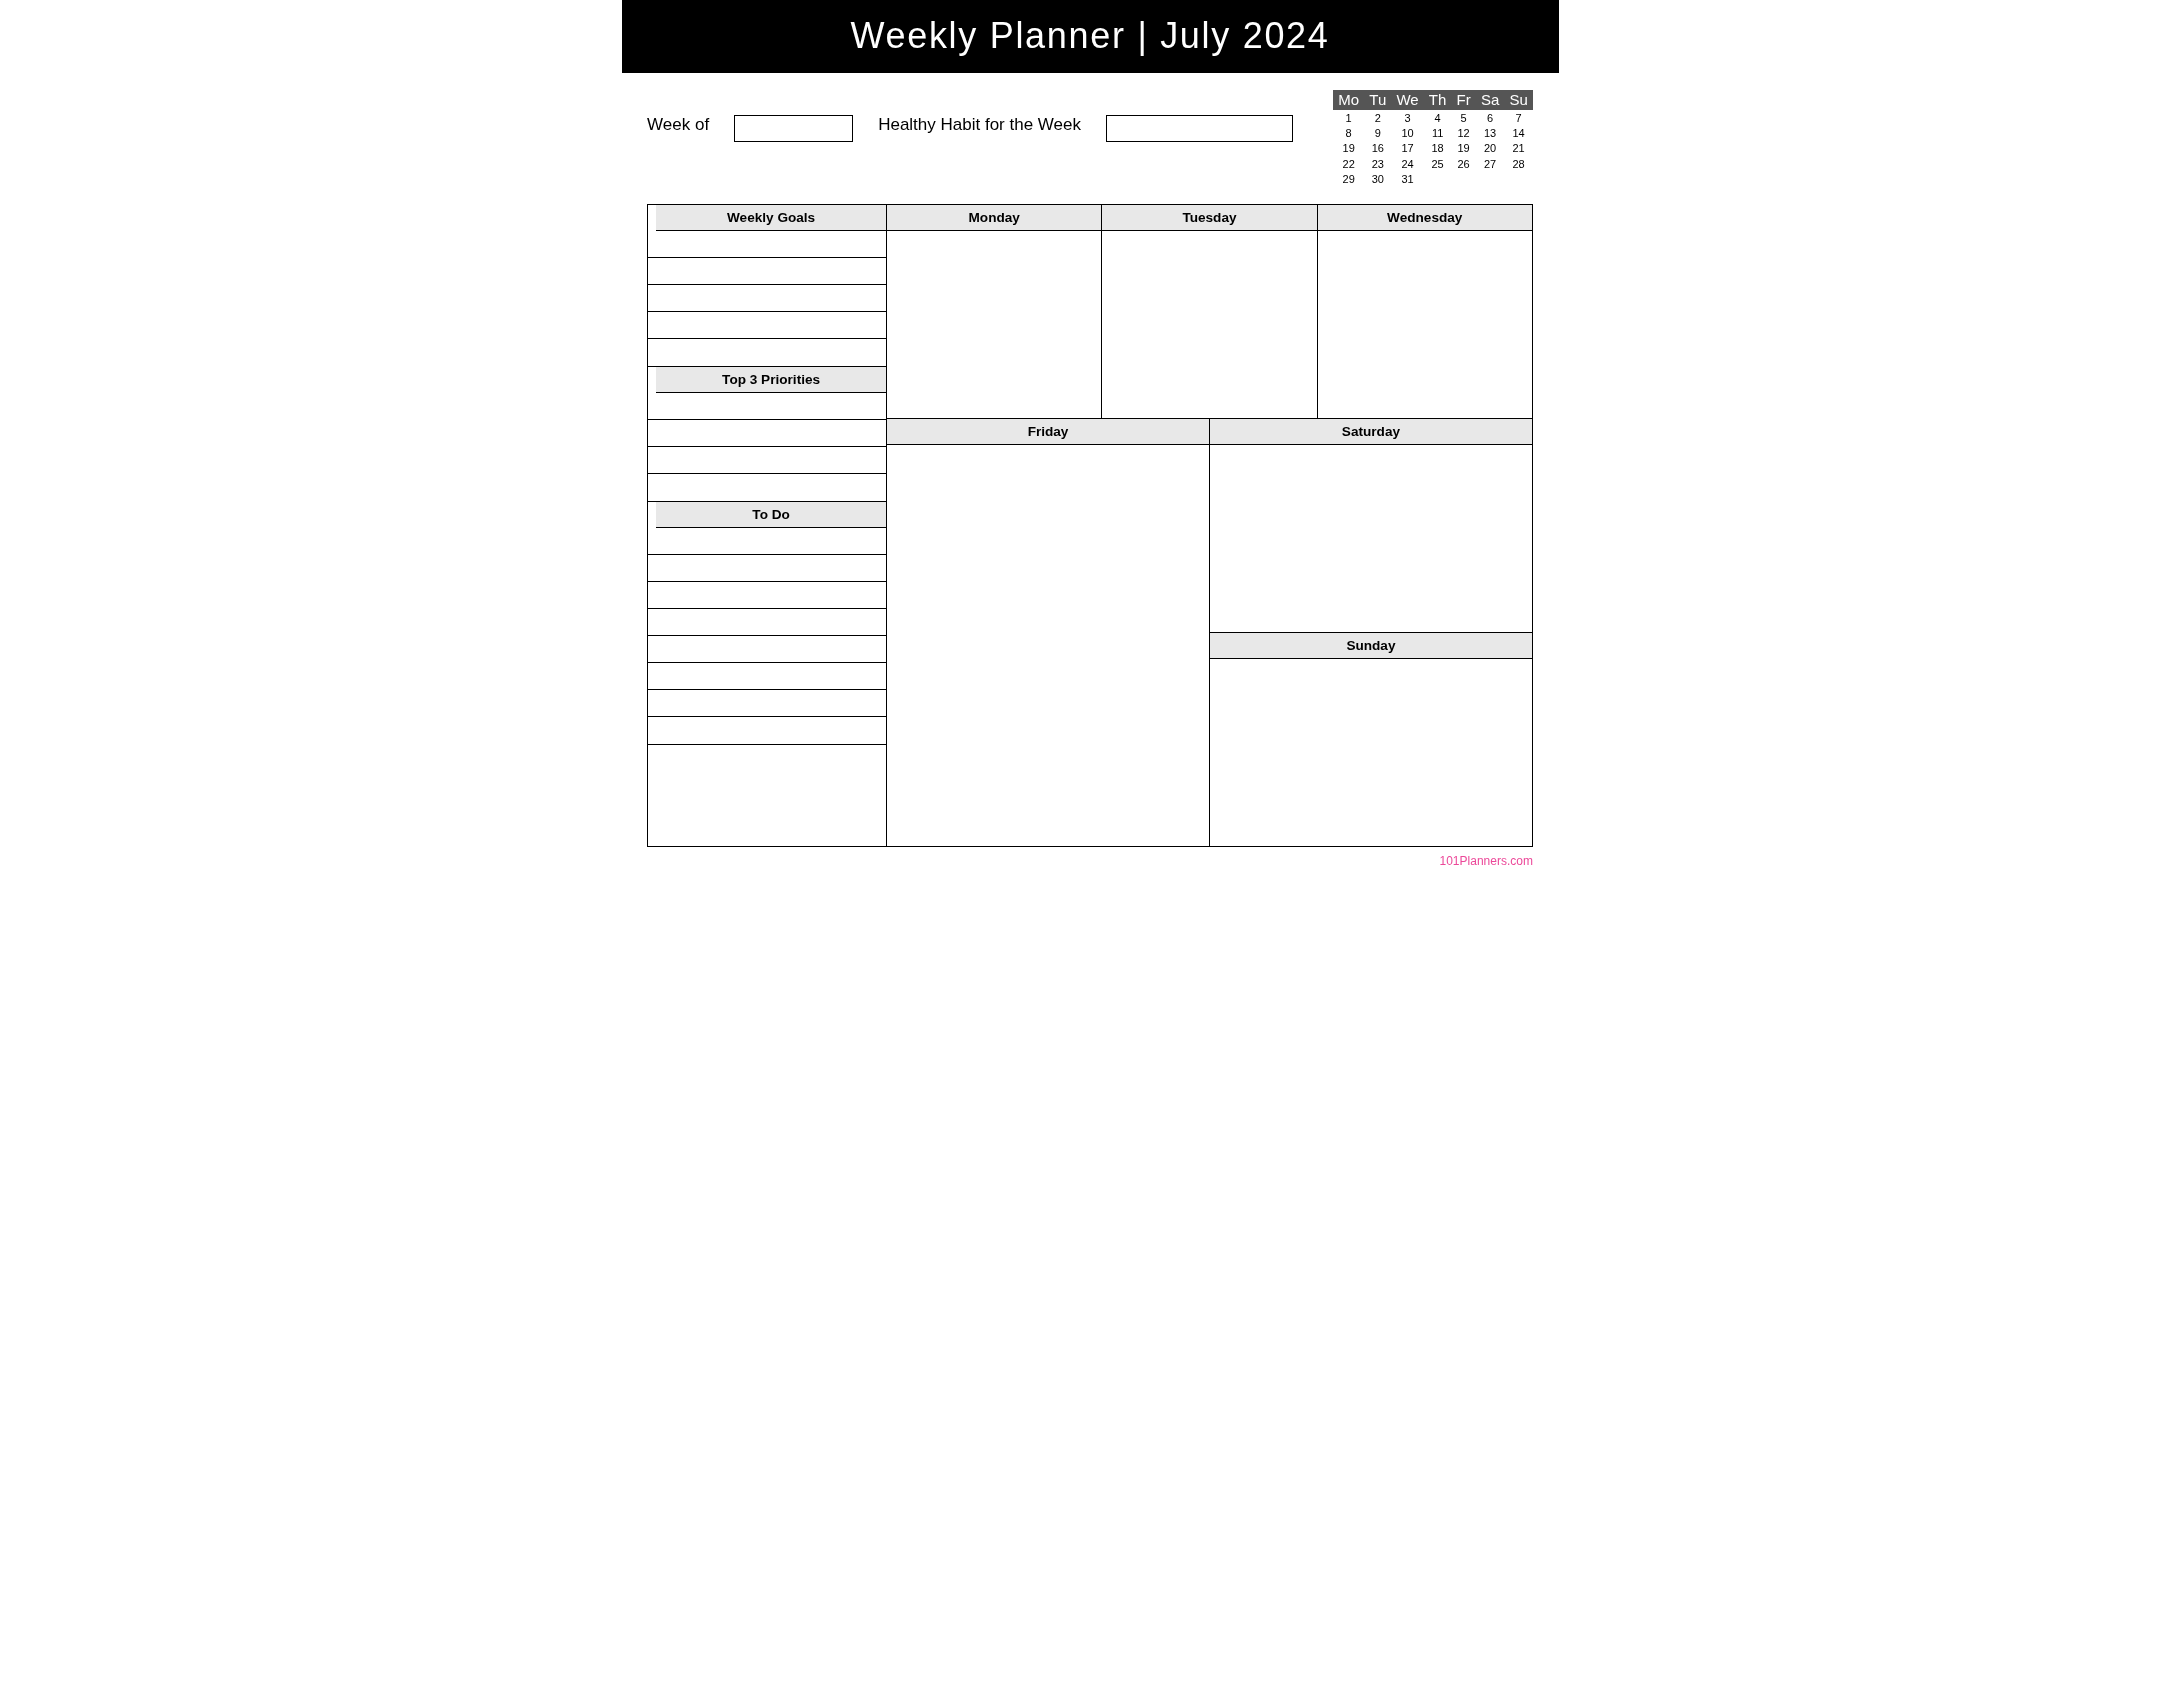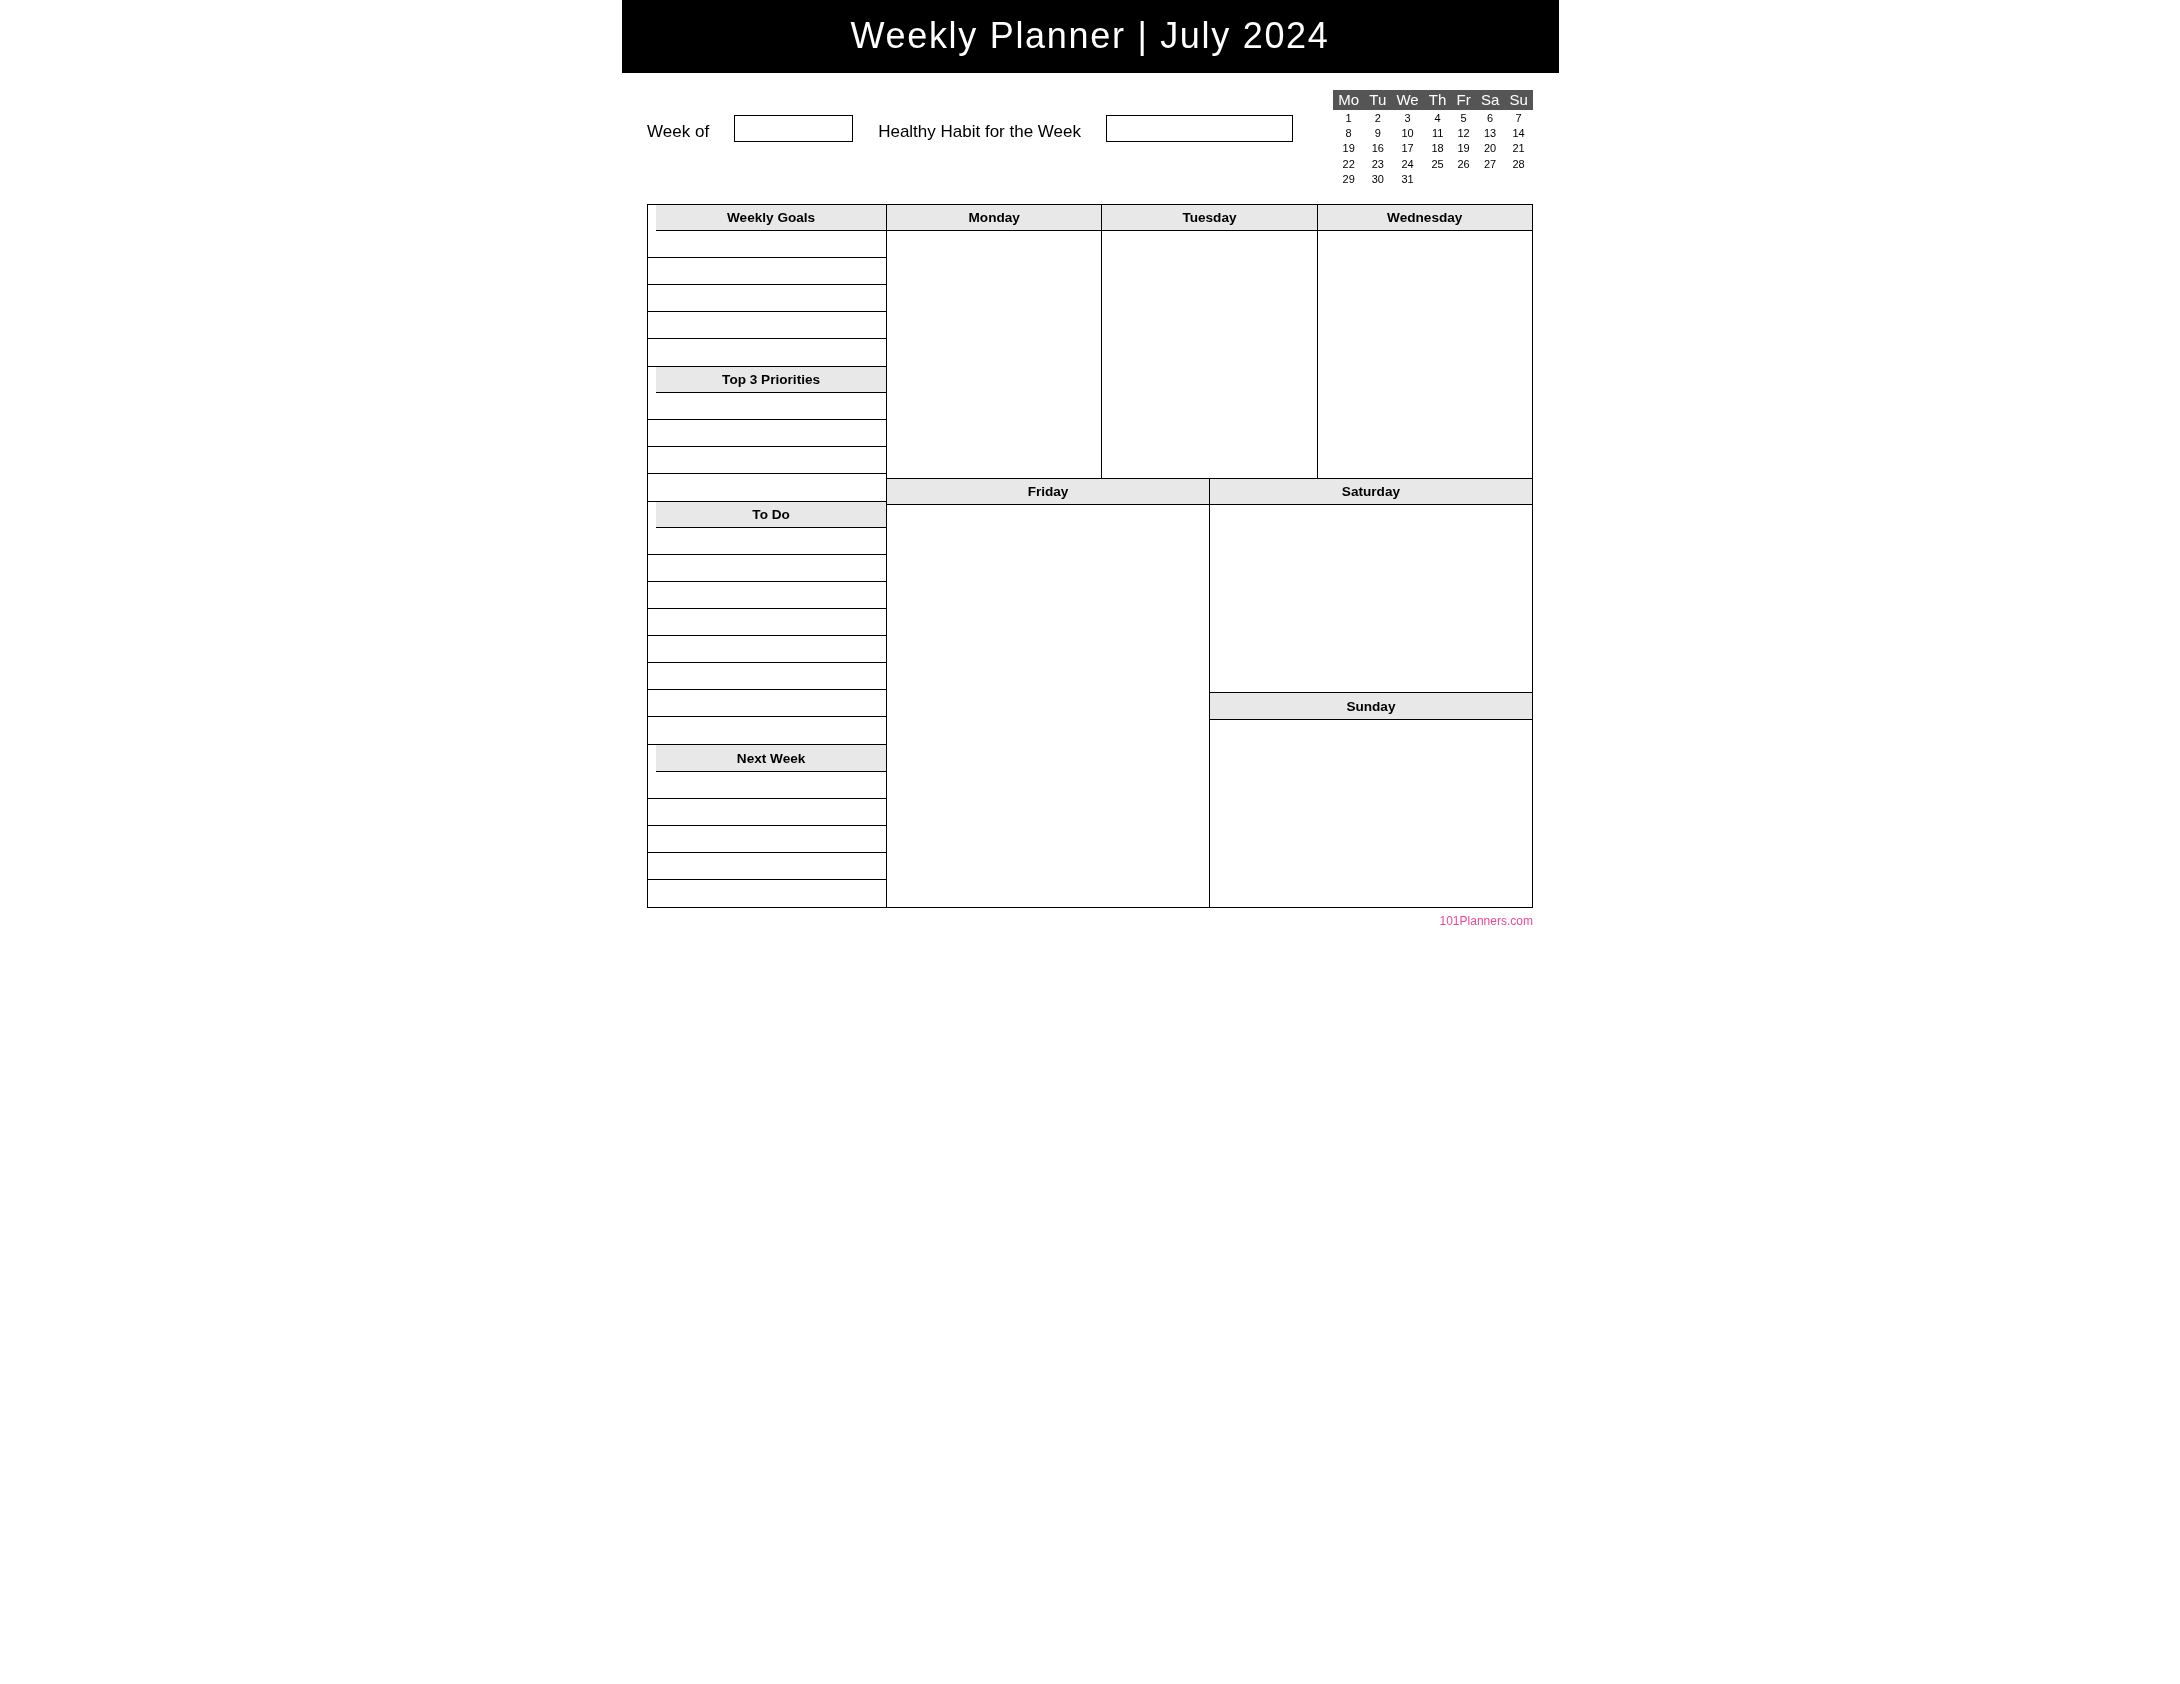--- a/index.html
+++ b/index.html
@@ -25,21 +25,21 @@
     
     .top-section {
       display: flex;
       justify-content: space-between;
       align-items: flex-start;
       padding: 17px 25.6px 8.5px 25.6px;
     }
 
     .week-habit-area {
       display: flex;
-      align-items: flex-end;
+      align-items: flex-start;
       gap: 25px;
       font-size: 17px;
       padding-top: 25.6px;
       flex-wrap: wrap;
     }
 
     .week-habit-area input {
       border: 0.9px solid #000;
       padding: 3.4px 6.8px;
       font-size: 15.3px;
@@ -288,28 +288,20 @@
         <div class="section-header">To Do</div>
         <div class="goal-row"></div>
         <div class="goal-row"></div>
         <div class="goal-row"></div>
         <div class="goal-row"></div>
         <div class="goal-row"></div>
         <div class="goal-row"></div>
         <div class="goal-row"></div>
         <div class="goal-row" style="border-bottom: none;"></div>
       </div>
-      <div style="border-bottom: none;">
-        <div class="section-header">Next Week</div>
-        <div class="goal-row"></div>
-        <div class="goal-row"></div>
-        <div class="goal-row"></div>
-        <div class="goal-row"></div>
-        <div class="goal-row" style="border-bottom: none;"></div>
-      </div>
     </div>
 
   <div class="right-col">
 
     <div class="days-grid-top">
       <div class="day-col">
         <div class="day-header">Monday</div>
         <div class="day-body"></div>
       </div>
       <div class="day-col">

